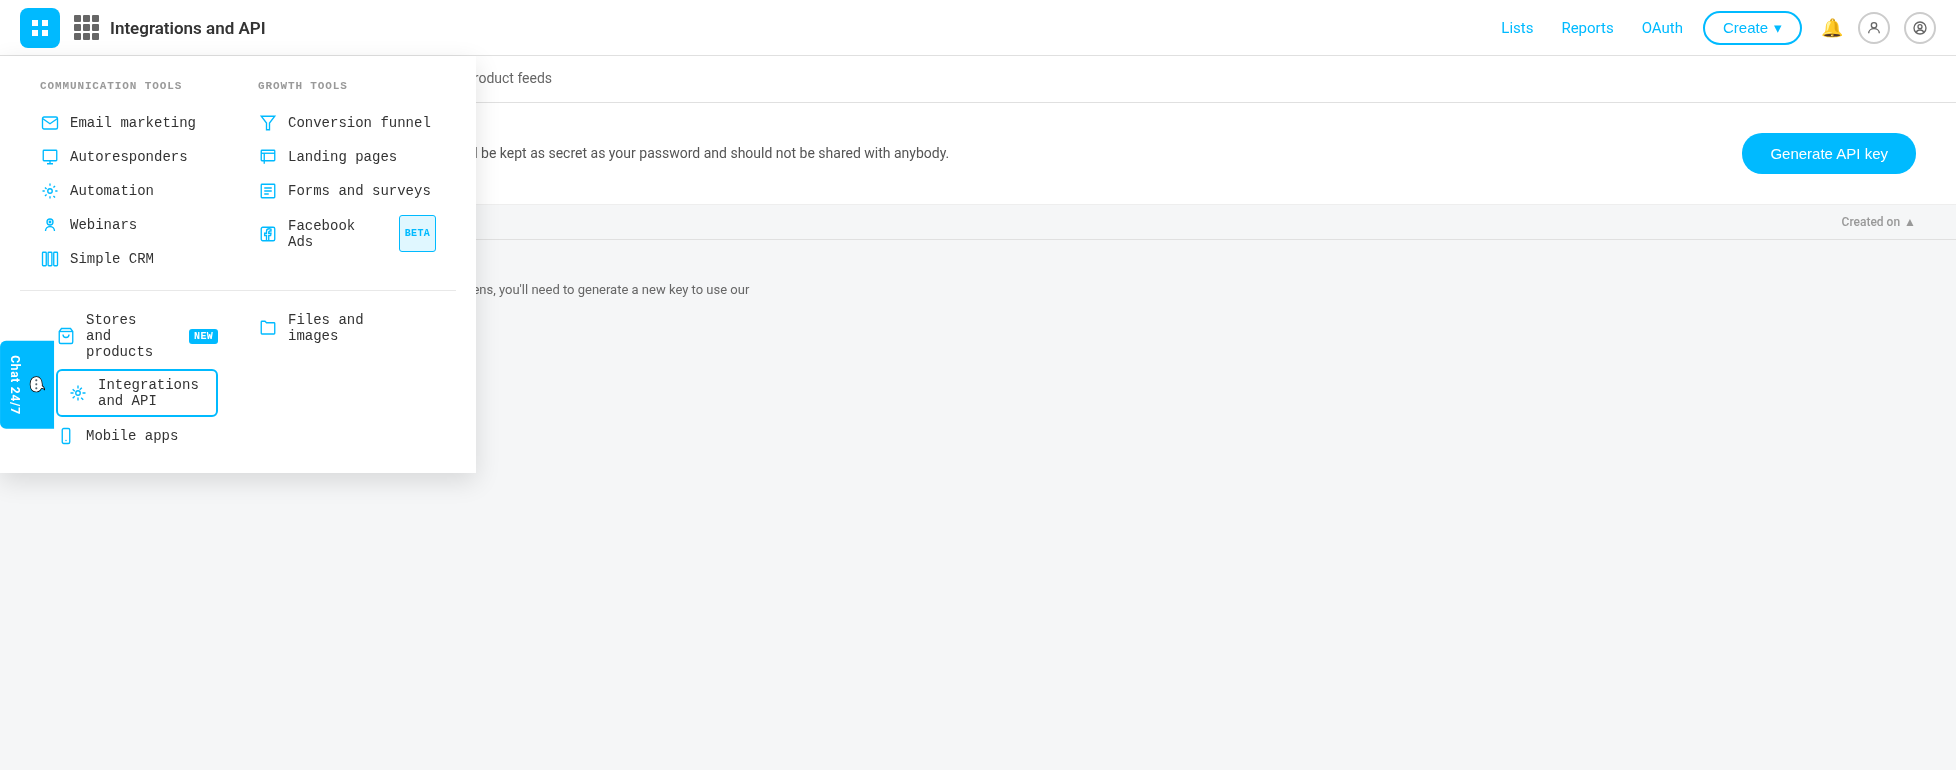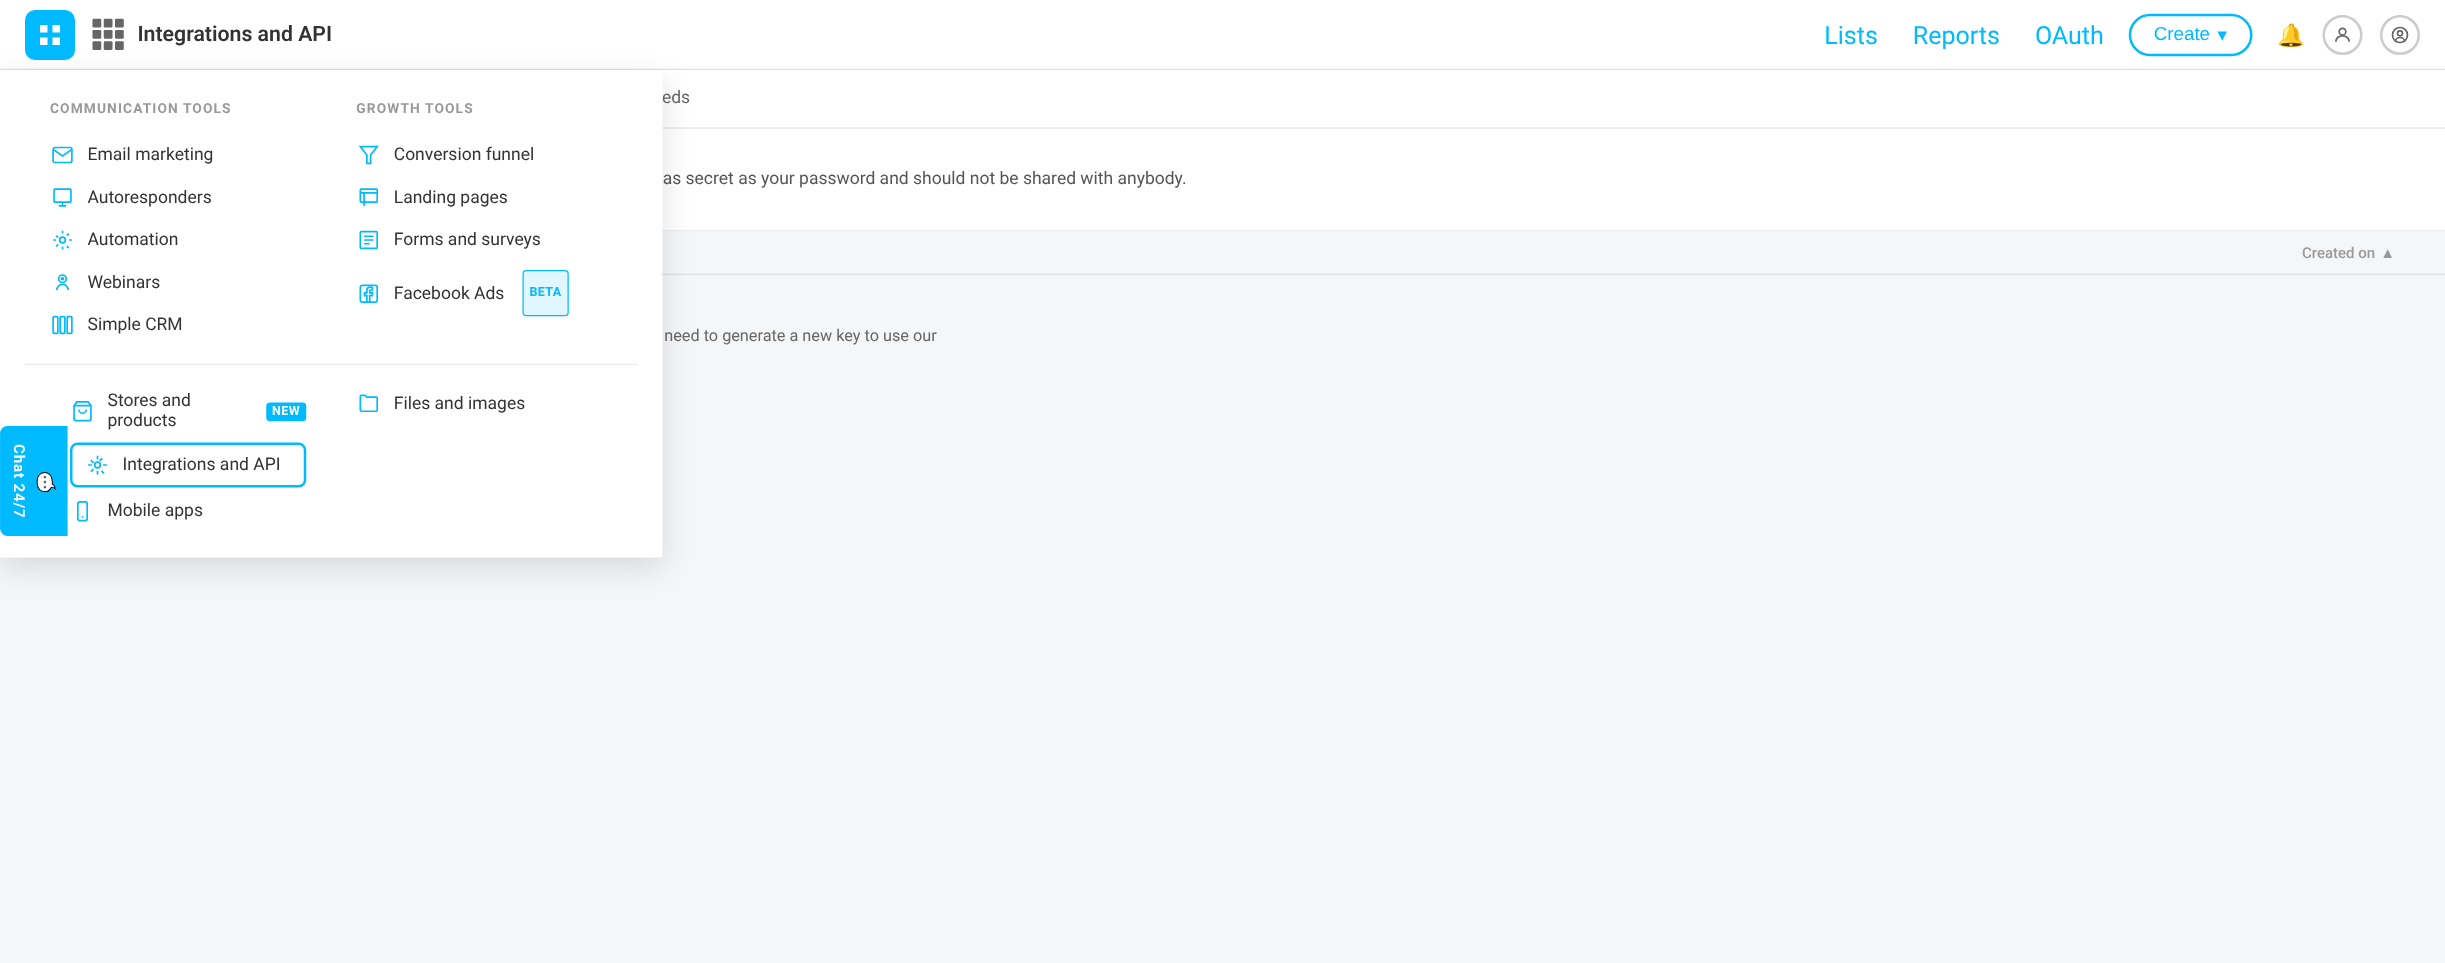--- a/index.html
+++ b/index.html
@@ -35,21 +35,21 @@
     .grid-dot { width: 7px; height: 7px; background: #666; border-radius: 1px; }
     .topnav-title {
       font-size: 17px; font-weight: 600; color: #333;
       margin-right: auto;
     }
     .topnav-links {
       display: flex; align-items: center; gap: 28px;
       margin-right: 20px;
     }
     .topnav-link {
-      font-size: 20px; color: #00baff; text-decoration: none; cursor: pointer;
+      font-size: 15px; color: #00baff; text-decoration: none; cursor: pointer;
     }
     .create-btn {
       border: 2px solid #00baff;
       border-radius: 20px;
       padding: 6px 18px;
       font-size: 15px;
       color: #00baff;
       background: transparent;
       cursor: pointer;
       display: flex; align-items: center; gap: 6px;
@@ -64,25 +64,26 @@
       display: flex; align-items: center; justify-content: center;
       cursor: pointer; color: #666; font-size: 14px;
       background: transparent;
     }
     .bell-icon { font-size: 18px; color: #666; cursor: pointer; }
 
     
     .dropdown-overlay {
       position: fixed;
       top: 56px; left: 0;
-      width: 530px;
+      width: 476px;
       background: #fff;
       box-shadow: 0 8px 24px rgba(0,0,0,0.12);
       z-index: 300;
       padding: 24px 0 20px 0;
+      font-family: Liberation Mono, monospace;
     }
     .dropdown-columns {
       display: flex;
       padding: 0 20px;
       gap: 0;
     }
     .dropdown-col {
       flex: 1;
       padding: 0 20px;
     }
@@ -498,20 +499,21 @@
     <div class="tab-item">OAuth</div>
     <div class="tab-item active">API</div>
     <div class="tab-item">Custom apps</div>
     <div class="tab-item">Connected apps</div>
     <div class="tab-item">Product feeds</div>
   </div>
 
   <div class="api-section">
     <div class="api-row">
       <p class="api-description">Use this API key to access GetResponse web services. This key should be kept as secret as your password and should not be shared with anybody.</p>
+      <button class="generate-btn">Generate API key</button>
     </div>
   </div>
 
   <div class="table-header">
     <div class="table-col-header created">
       <span>Created on</span>
       <span>▲</span>
     </div>
   </div>
 

